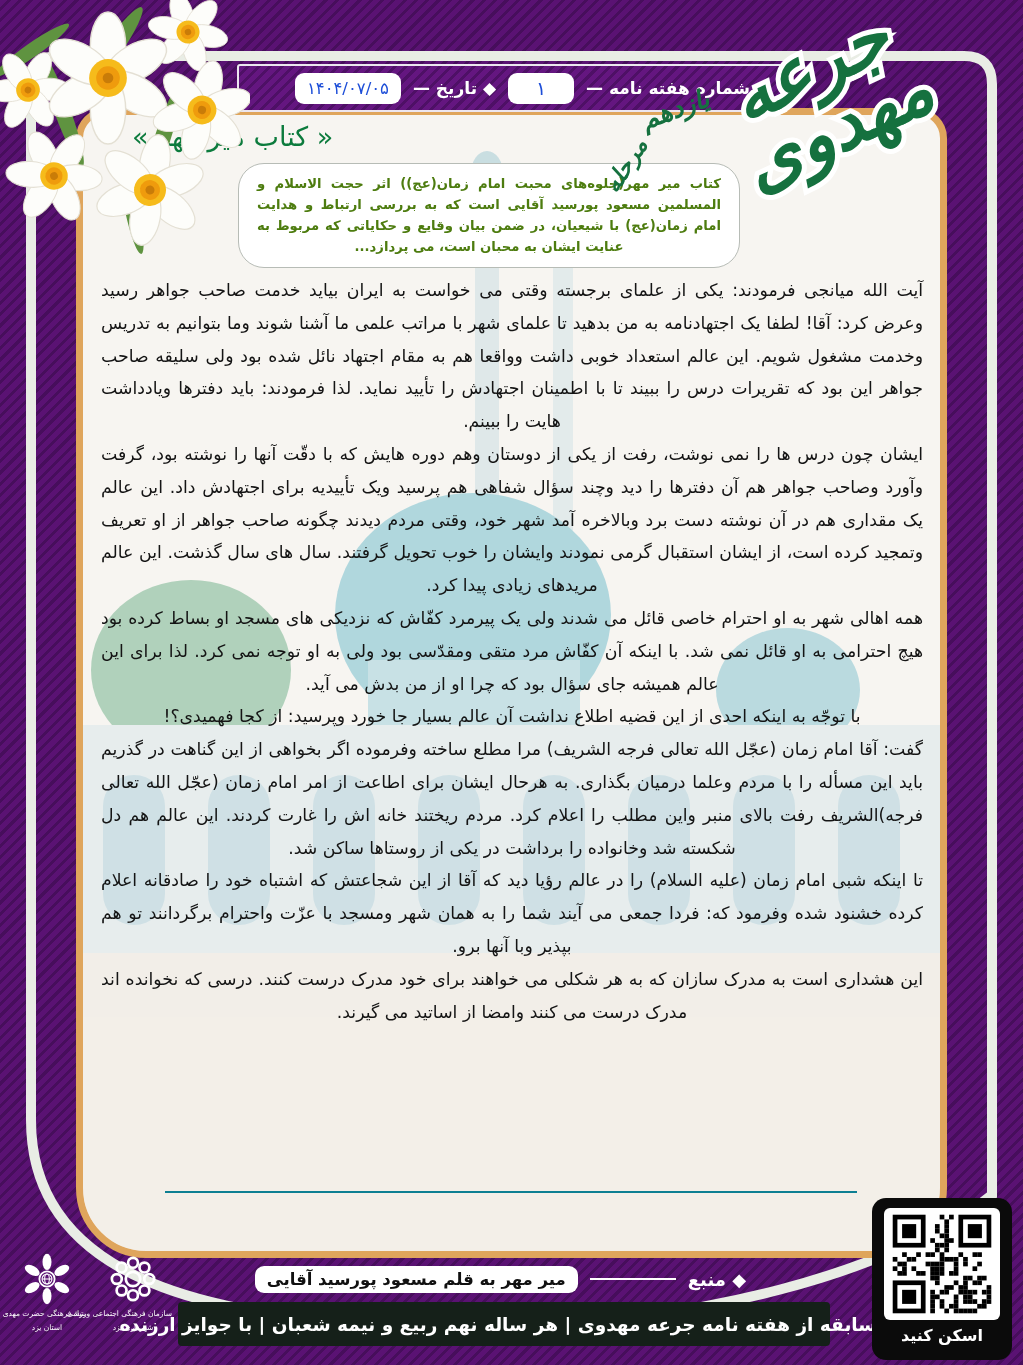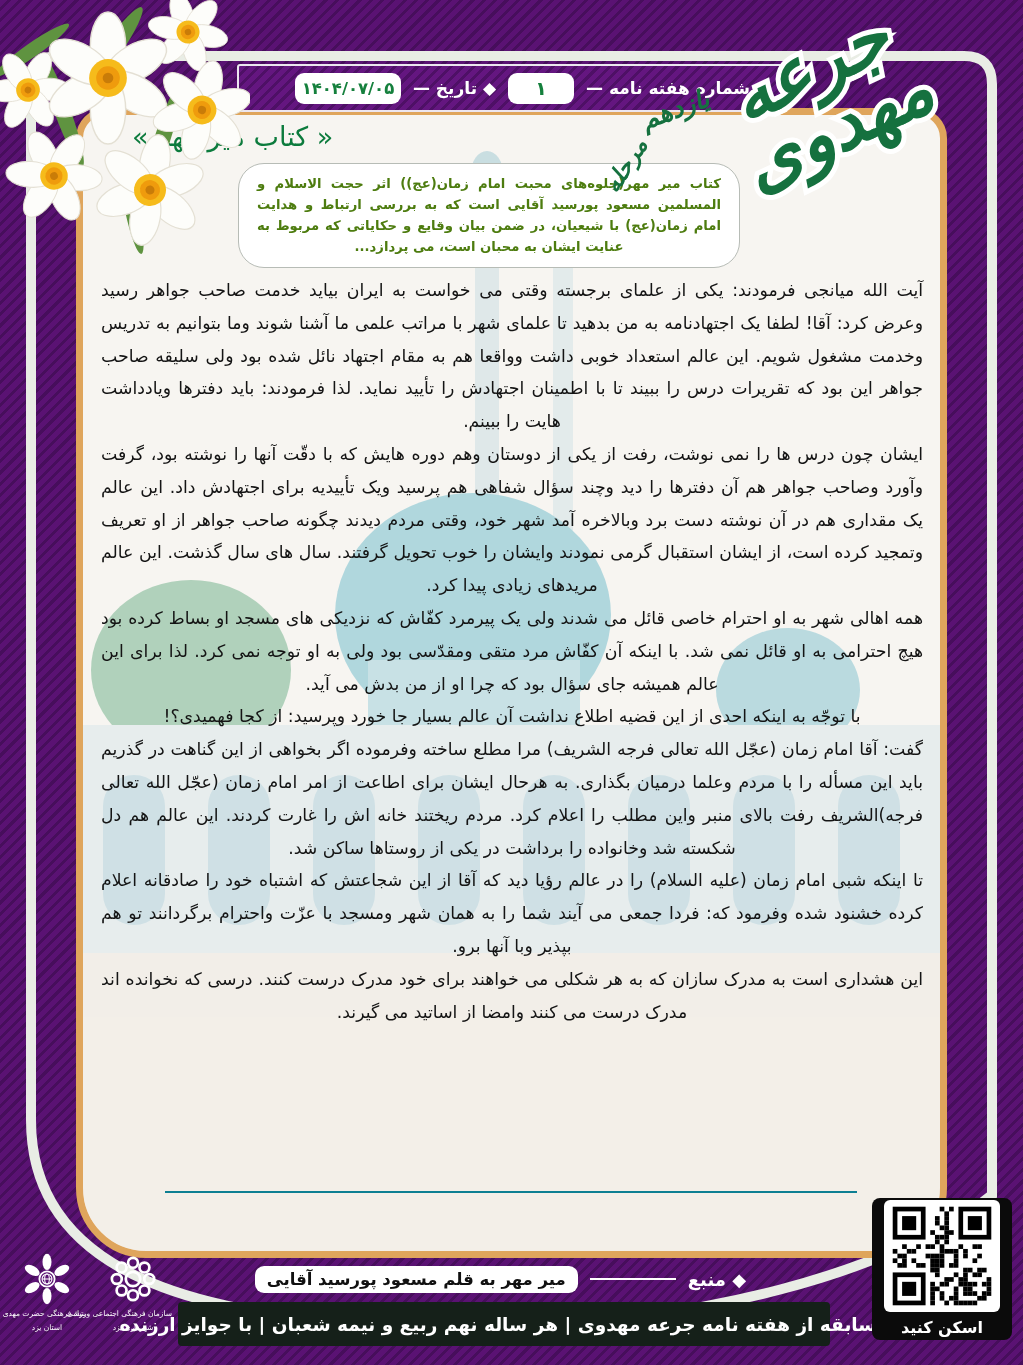--- a/index.html
+++ b/index.html
@@ -20,21 +20,21 @@
   .watermark{position:absolute;left:0;top:0;width:100%;height:100%;}
   
   .header-bar{
     position:absolute;left:237px;top:64px;width:548px;height:48px;z-index:3;
     background:repeating-linear-gradient(135deg,#641680 0 5px,#4e1066 5px 8px);
     border:2px solid #ece6ef;border-radius:3px;
     display:flex;align-items:center;gap:12px;padding:0 14px;color:#fff;
   }
   .hlabel{font-size:17px;font-weight:bold;white-space:nowrap;}
   .hbadge{
-    background:#fff;border-radius:9px;color:#15803d;font-weight:bold;
+    background:#fff;border-radius:9px;color:#1d4ed8;font-weight:normal;
     display:flex;align-items:center;justify-content:center;height:31px;direction:ltr;
   }
   .hbadge.issue{width:66px;font-size:19px;}
   .hbadge.date{width:106px;font-size:16.5px;letter-spacing:.5px;}
   
   .logo-wrap{position:absolute;left:688px;top:26px;width:312px;height:230px;z-index:4;
     transform:rotate(-25deg);pointer-events:none;}
   .logo-txt{position:absolute;inset:0;font-size:72px;line-height:.92;font-weight:bold;
     font-style:italic;letter-spacing:-7px;text-align:center;direction:rtl;}
   .logo-stroke{color:#fff;-webkit-text-stroke:10px #ffffff;
@@ -62,22 +62,22 @@
     display:flex;align-items:center;gap:12px;}
   .source-label{color:#fff;font-size:18px;font-weight:bold;white-space:nowrap;}
   .source-dash{width:86px;height:2px;background:#ffffff;flex:none;}
   .source-pill{flex:1;background:#ffffff;border-radius:9px;padding:4px 12px;
     font-size:16.5px;font-weight:bold;color:#101010;text-align:center;white-space:nowrap;margin-left:42px;}
   
   .contest-bar{position:absolute;left:178px;top:1302px;width:652px;height:44px;z-index:4;
     background:#152019;border-radius:4px;color:#fff;display:flex;align-items:center;
     justify-content:center;font-size:18.5px;font-weight:bold;white-space:nowrap;}
   
-  .qr-block{position:absolute;left:872px;top:1198px;width:140px;height:142px;z-index:5;
-    background:#0b0b0b;border-radius:8px;padding:2px 12px 6px;}
+  .qr-block{position:absolute;left:872px;top:1198px;width:140px;height:162px;z-index:5;
+    background:#0b0b0b;border-radius:14px;padding:10px 12px 6px;}
   .qr-white{background:#fff;border-radius:6px;width:116px;height:112px;
     display:flex;align-items:center;justify-content:center;}
   .qr-caption{color:#fff;text-align:center;font-size:16px;font-weight:bold;margin-top:6px;}
   
   .org-logos{position:absolute;left:6px;top:1252px;width:168px;z-index:4;
     display:flex;gap:8px;justify-content:center;}
   .org{width:78px;text-align:center;color:#fff;}
   .org svg{display:block;margin:0 auto;}
   .org-cap{font-size:7.5px;line-height:1.6;margin-top:2px;white-space:nowrap;}
   

